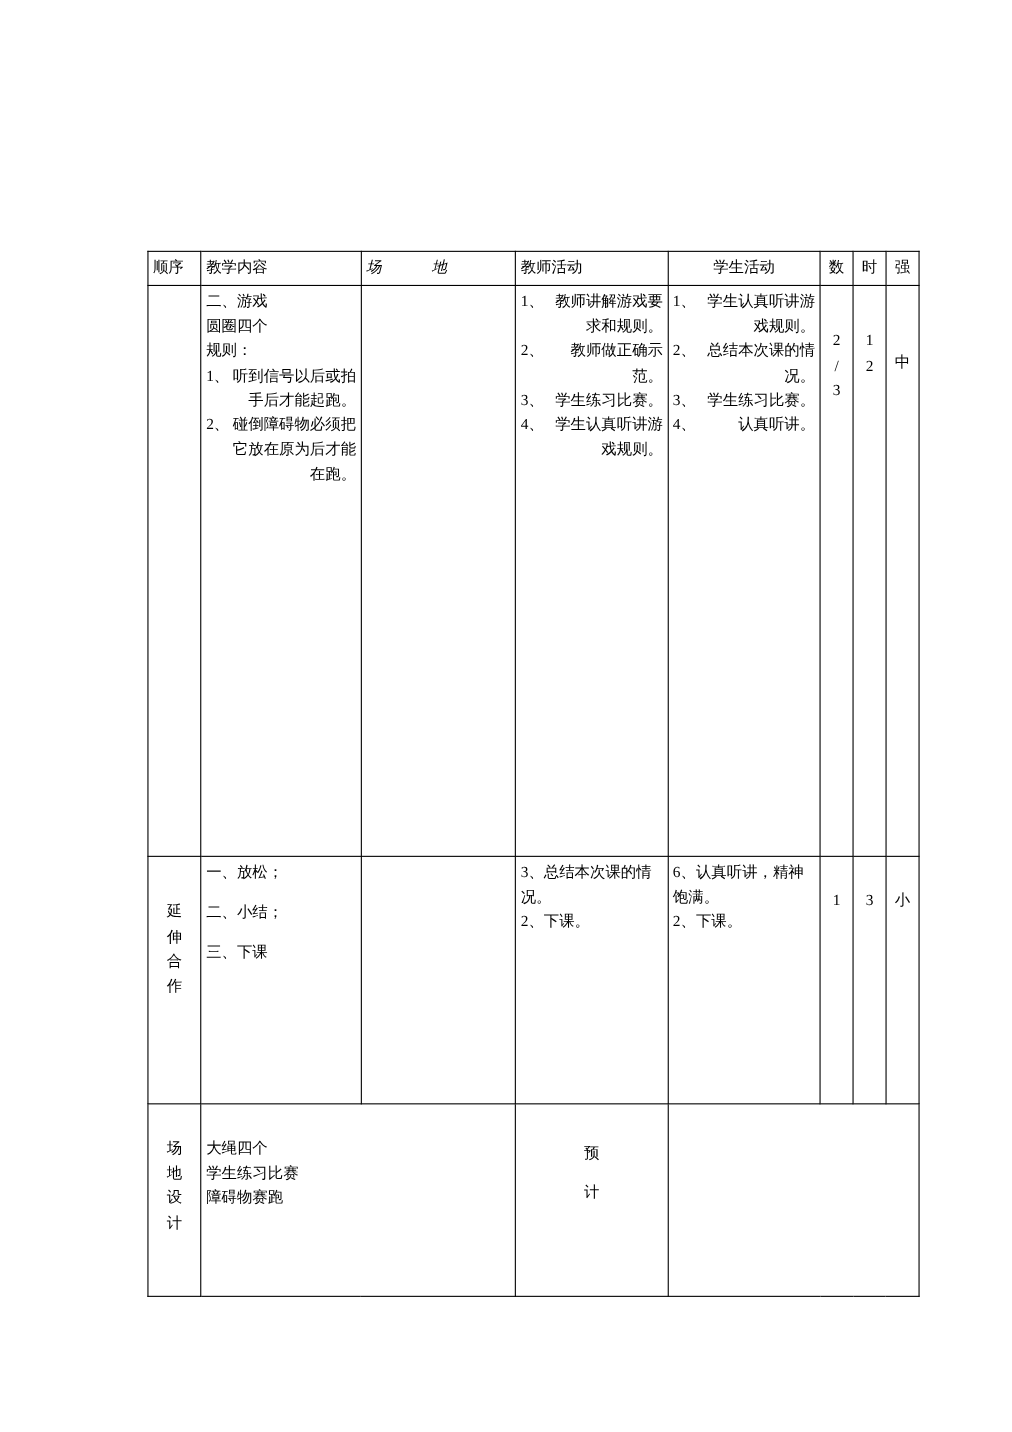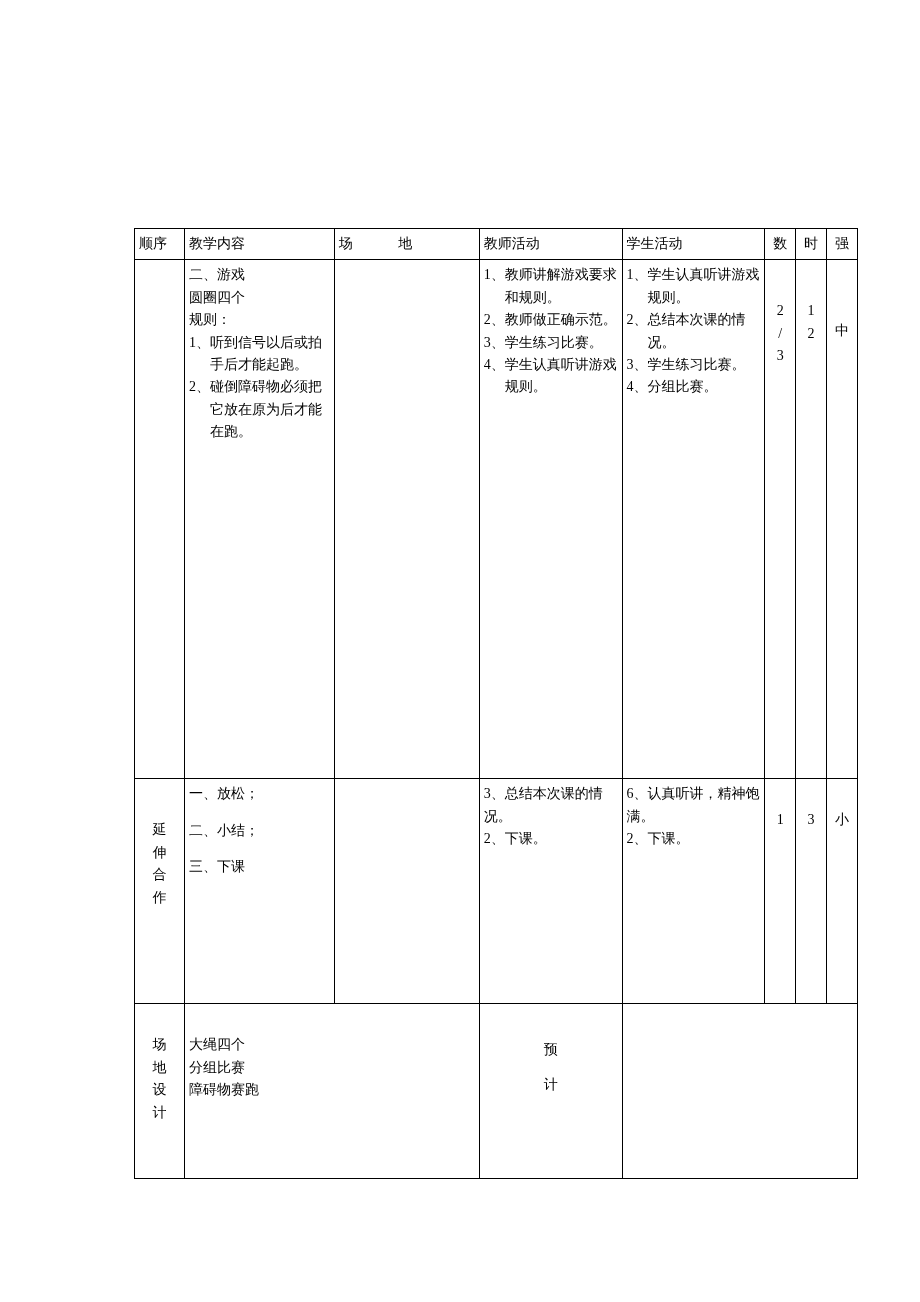--- a/index.html
+++ b/index.html
@@ -5,21 +5,21 @@
   body {
     background: #fff;
     margin: 0;
     padding: 0;
     font-family: "SimSun", "宋体", serif;
     font-size: 14px;
     color: #000;
     width: 920px;
   }
   .page {
-    padding: 228px 62px 0 134px;
+    padding: 228px 84px 0 134px;
     box-sizing: border-box;
   }
   table.main {
     border-collapse: collapse;
     width: 100%;
     table-layout: fixed;
   }
   table.main td, table.main th {
     border: 1px solid #000;
     vertical-align: top;
@@ -52,36 +52,38 @@
   }
   .ol li {
     display: flex;
   }
   .ol li .idx {
     flex-shrink: 0;
     white-space: nowrap;
   }
   .ol li .txt {
     flex: 1;
+    text-align: right;
   }
   .narrow {
     text-align: center;
   }
   .narrow span {
     display: block;
   }
   .tall1 { height: 510px; }
   .tall2 { height: 180px; }
   .tall3 { height: 140px; }
   .predict-label {
     text-align: center;
     line-height: 2.5;
   }
   .field-header {
     letter-spacing: 1.5em;
+    font-style: italic;
   }
 </style>
 </head>
 <body>
 
 <div class="page">
 <table class="main">
   <colgroup>
     <col class="col-seq">
     <col class="col-content">
@@ -91,21 +93,21 @@
     <col class="col-num">
     <col class="col-time">
     <col class="col-inten">
   </colgroup>
   <tbody>
         <tr>
     <th>顺序</th>
     <th>教学内容</th>
     <th><span class="field-header">场   地</span></th>
     <th>教师活动</th>
-    <th style="">学生活动</th>
+    <th style="text-align:center;">学生活动</th>
     <th style="text-align:center;">数</th>
     <th style="text-align:center;">时</th>
     <th style="text-align:center;">强</th>
   </tr>
 
   <tr>
     <td class="tall1"></td>
     <td>
       <div>二、游戏</div>
       <div>圆圈四个</div>
@@ -151,21 +153,21 @@
         <li>
                 <span class="idx">2、</span>
                 <span class="txt">总结本次课的情况。</span>
               </li>
         <li>
                 <span class="idx">3、</span>
                 <span class="txt">学生练习比赛。</span>
               </li>
         <li>
                 <span class="idx">4、</span>
-                <span class="txt">分组比赛。</span>
+                <span class="txt">认真听讲。</span>
               </li>
       </ul>
     </td>
     <td class="narrow" style="padding-top:40px;">
       <span>2</span>
       <span>/</span>
       <span>3</span>
     </td>
     <td class="narrow" style="padding-top:40px;">
       <span>1</span>
@@ -204,21 +206,21 @@
 
   <tr>
     <td class="vtext tall3" style="padding-top:30px;">
       <span>场</span>
       <span>地</span>
       <span>设</span>
       <span>计</span>
     </td>
     <td colspan="2" style="padding-top:30px;">
       <div>大绳四个</div>
-      <div>分组比赛</div>
+      <div>学生练习比赛</div>
       <div>障碍物赛跑</div>
     </td>
     <td style="width:60px;">
       <div class="predict-label" style="padding-top:24px;">
         <div>预</div>
         <div>计</div>
       </div>
     </td>
     <td colspan="4"></td>
   </tr>

